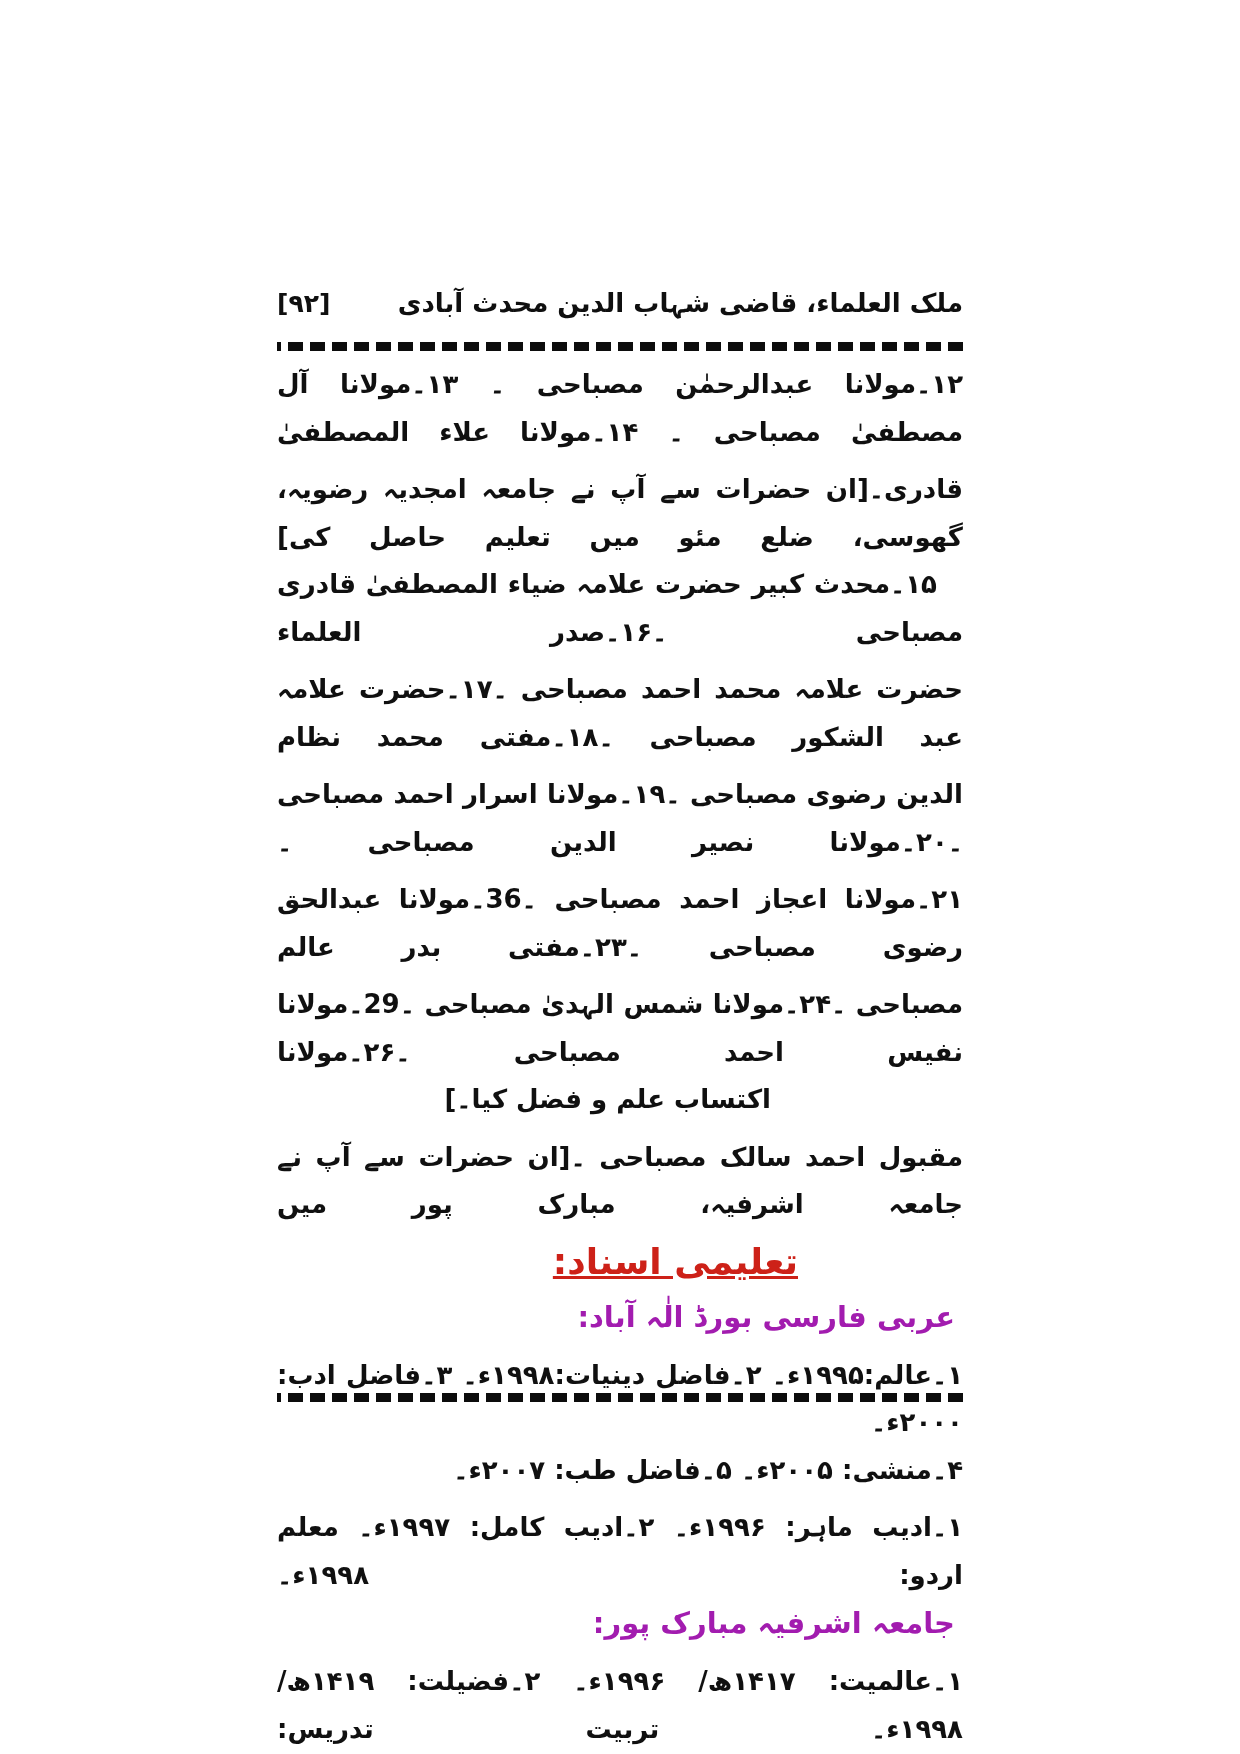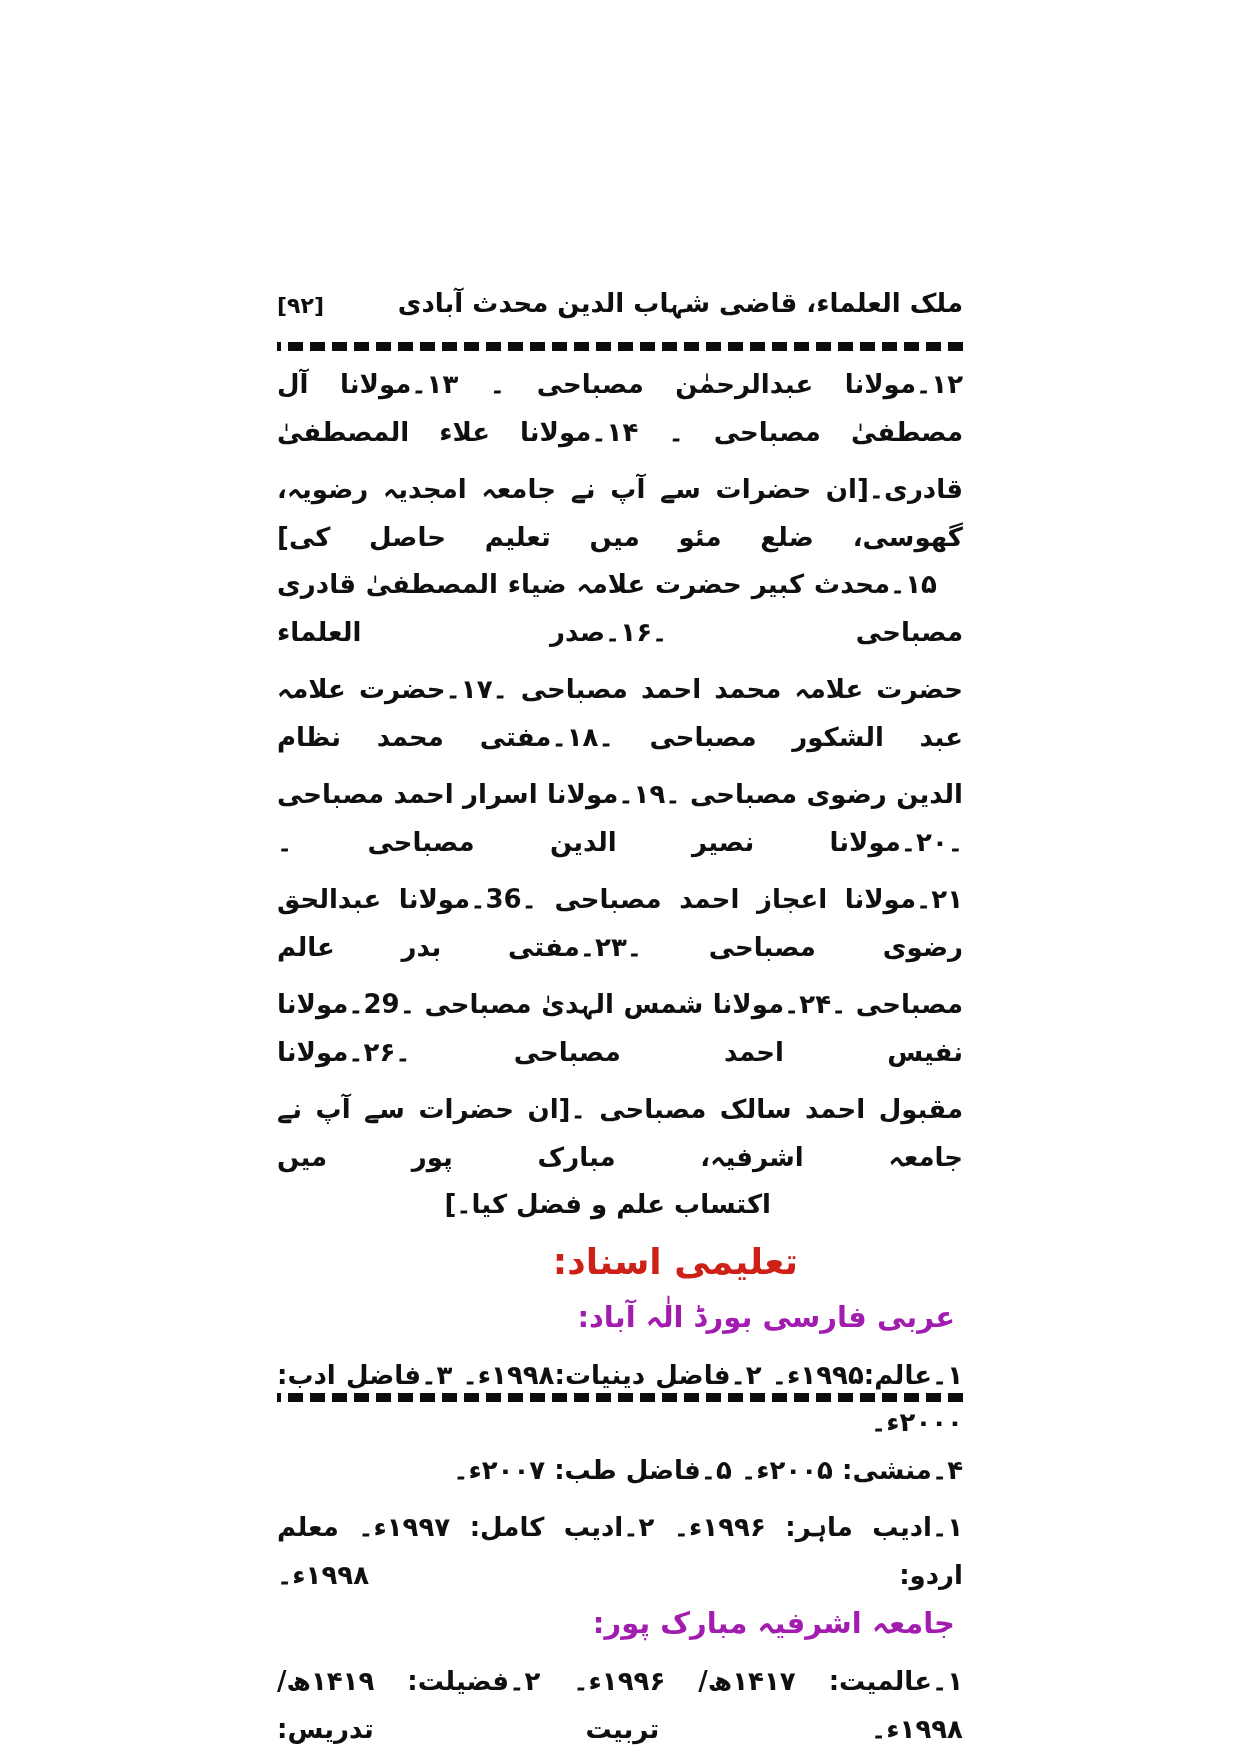--- a/index.html
+++ b/index.html
@@ -25,21 +25,21 @@
     align-items: flex-end;
     height: 52px;
     color: #0f0f0f;
   }
   .header-title {
     font-size: 26px;
     font-weight: bold;
     white-space: nowrap;
   }
   .page-num {
-    font-size: 22px;
+    font-size: 25px;
     font-weight: bold;
     direction: ltr;
     unicode-bidi: isolate;
   }
   .dash-sep {
     height: 9px;
     margin-top: 24px;
     background: repeating-linear-gradient(to left, #0c0c0c 0px, #0c0c0c 15px, #ffffff 15px, #ffffff 22px);
   }
   .dash-sep.bottom {
@@ -63,20 +63,21 @@
   .st-partial        { text-align: right; padding-left: 0; padding-right: 192px; }
   .h-red {
     font-size: 36px;
     font-weight: bold;
     line-height: 58px;
     text-align: right;
     padding-right: 165px;
     margin-top: 4px;
     margin-bottom: 2px;
     white-space: nowrap;
+    text-decoration: underline;
   }
   .h-sub {
     font-size: 29px;
     font-weight: bold;
     line-height: 49px;
     text-align: right;
     padding-right: 8px;
     color: #a21caf;
     white-space: nowrap;
   }
@@ -92,22 +93,22 @@
     </div>
     <div class="dash-sep top"></div>
     <div class="body-blocks">
         <div class="bl st-justify">۱۲۔مولانا عبدالرحمٰن مصباحی ۔ ۱۳۔مولانا آل مصطفیٰ مصباحی ۔ ۱۴۔مولانا علاء المصطفیٰ</div>
         <div class="bl st-justify">قادری۔[ان حضرات سے آپ نے جامعہ امجدیہ رضویہ، گھوسی، ضلع مئو میں تعلیم حاصل کی]</div>
         <div class="bl st-justify-indent">۱۵۔محدث کبیر حضرت علامہ ضیاء المصطفیٰ قادری مصباحی ۔۱۶۔صدر العلماء</div>
         <div class="bl st-justify">حضرت علامہ محمد احمد مصباحی ۔۱۷۔حضرت علامہ عبد الشکور مصباحی ۔۱۸۔مفتی محمد نظام</div>
         <div class="bl st-justify">الدین رضوی مصباحی ۔۱۹۔مولانا اسرار احمد مصباحی ۔۲۰۔مولانا نصیر الدین مصباحی ۔</div>
         <div class="bl st-justify">۲۱۔مولانا اعجاز احمد مصباحی ۔36۔مولانا عبدالحق رضوی مصباحی ۔۲۳۔مفتی بدر عالم</div>
         <div class="bl st-justify">مصباحی ۔۲۴۔مولانا شمس الہدیٰ مصباحی ۔29۔مولانا نفیس احمد مصباحی ۔۲۶۔مولانا</div>
+        <div class="bl st-partial">اکتساب علم و فضل کیا۔]</div>
         <div class="bl st-justify">مقبول احمد سالک مصباحی ۔[ان حضرات سے آپ نے جامعہ اشرفیہ، مبارک پور میں</div>
-        <div class="bl st-partial">اکتساب علم و فضل کیا۔]</div>
         <div class="h-red" style="color: rgb(205, 33, 24);">تعلیمی اسناد:</div>
         <div class="h-sub">عربی فارسی بورڈ الٰہ آباد:</div>
         <div class="bl st-justify">۱۔عالم:۱۹۹۵ء۔ ۲۔فاضل دینیات:۱۹۹۸ء۔ ۳۔فاضل ادب: ۲۰۰۰ء۔</div>
         <div class="bl st-start">۴۔منشی: ۲۰۰۵ء۔ ۵۔فاضل طب: ۲۰۰۷ء۔</div>
         <div class="bl st-justify">۱۔ادیب ماہر: ۱۹۹۶ء۔ ۲۔ادیب کامل: ۱۹۹۷ء۔ معلم اردو: ۱۹۹۸ء۔</div>
         <div class="h-sub">جامعہ اشرفیہ مبارک پور:</div>
         <div class="bl st-justify">۱۔عالمیت: ۱۴۱۷ھ/ ۱۹۹۶ء۔ ۲۔فضیلت: ۱۴۱۹ھ/ ۱۹۹۸ء۔ تربیت تدریس:</div>
         <div class="bl st-partial">۱۴۲۴ھ/ ۲۰۰۳ء۔</div>
       </div>
   </div>

